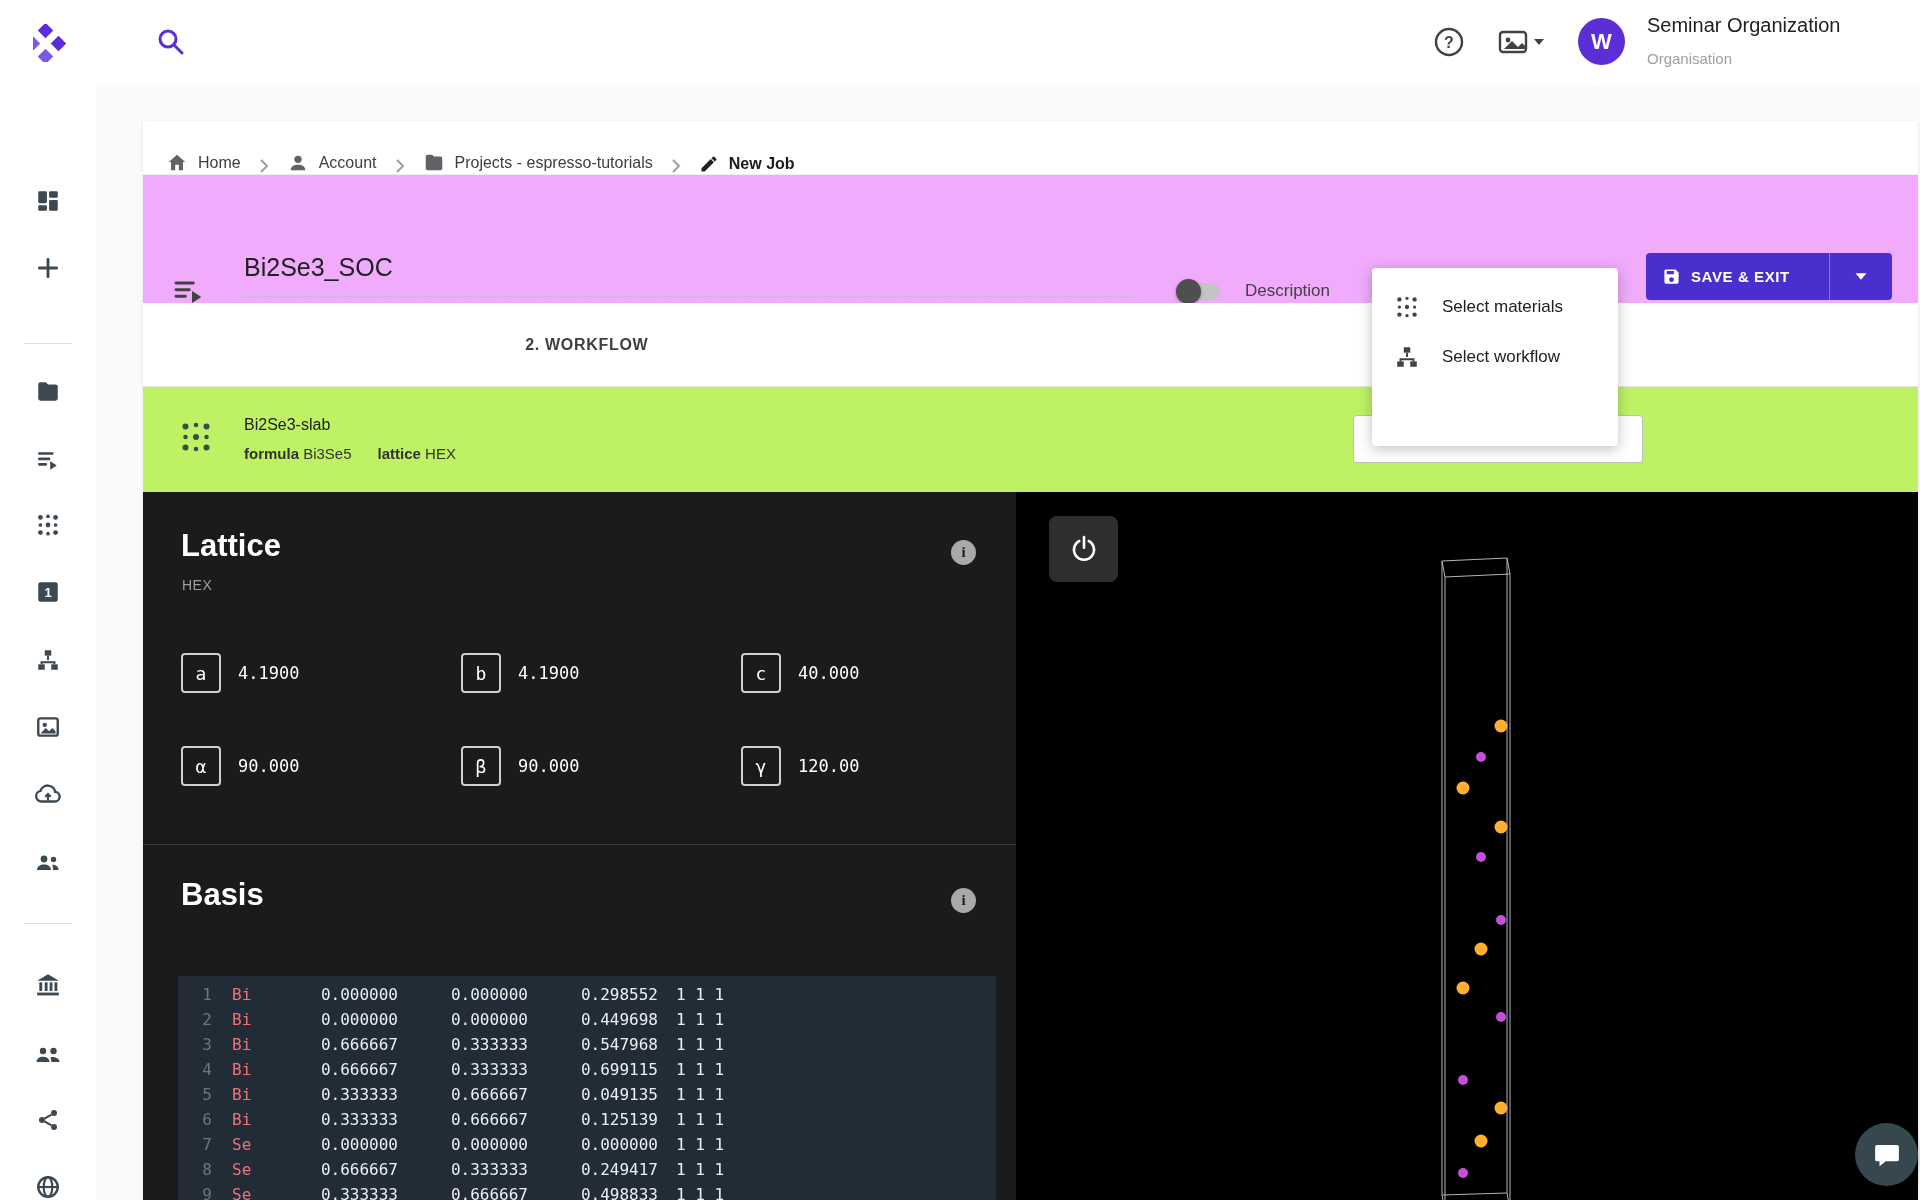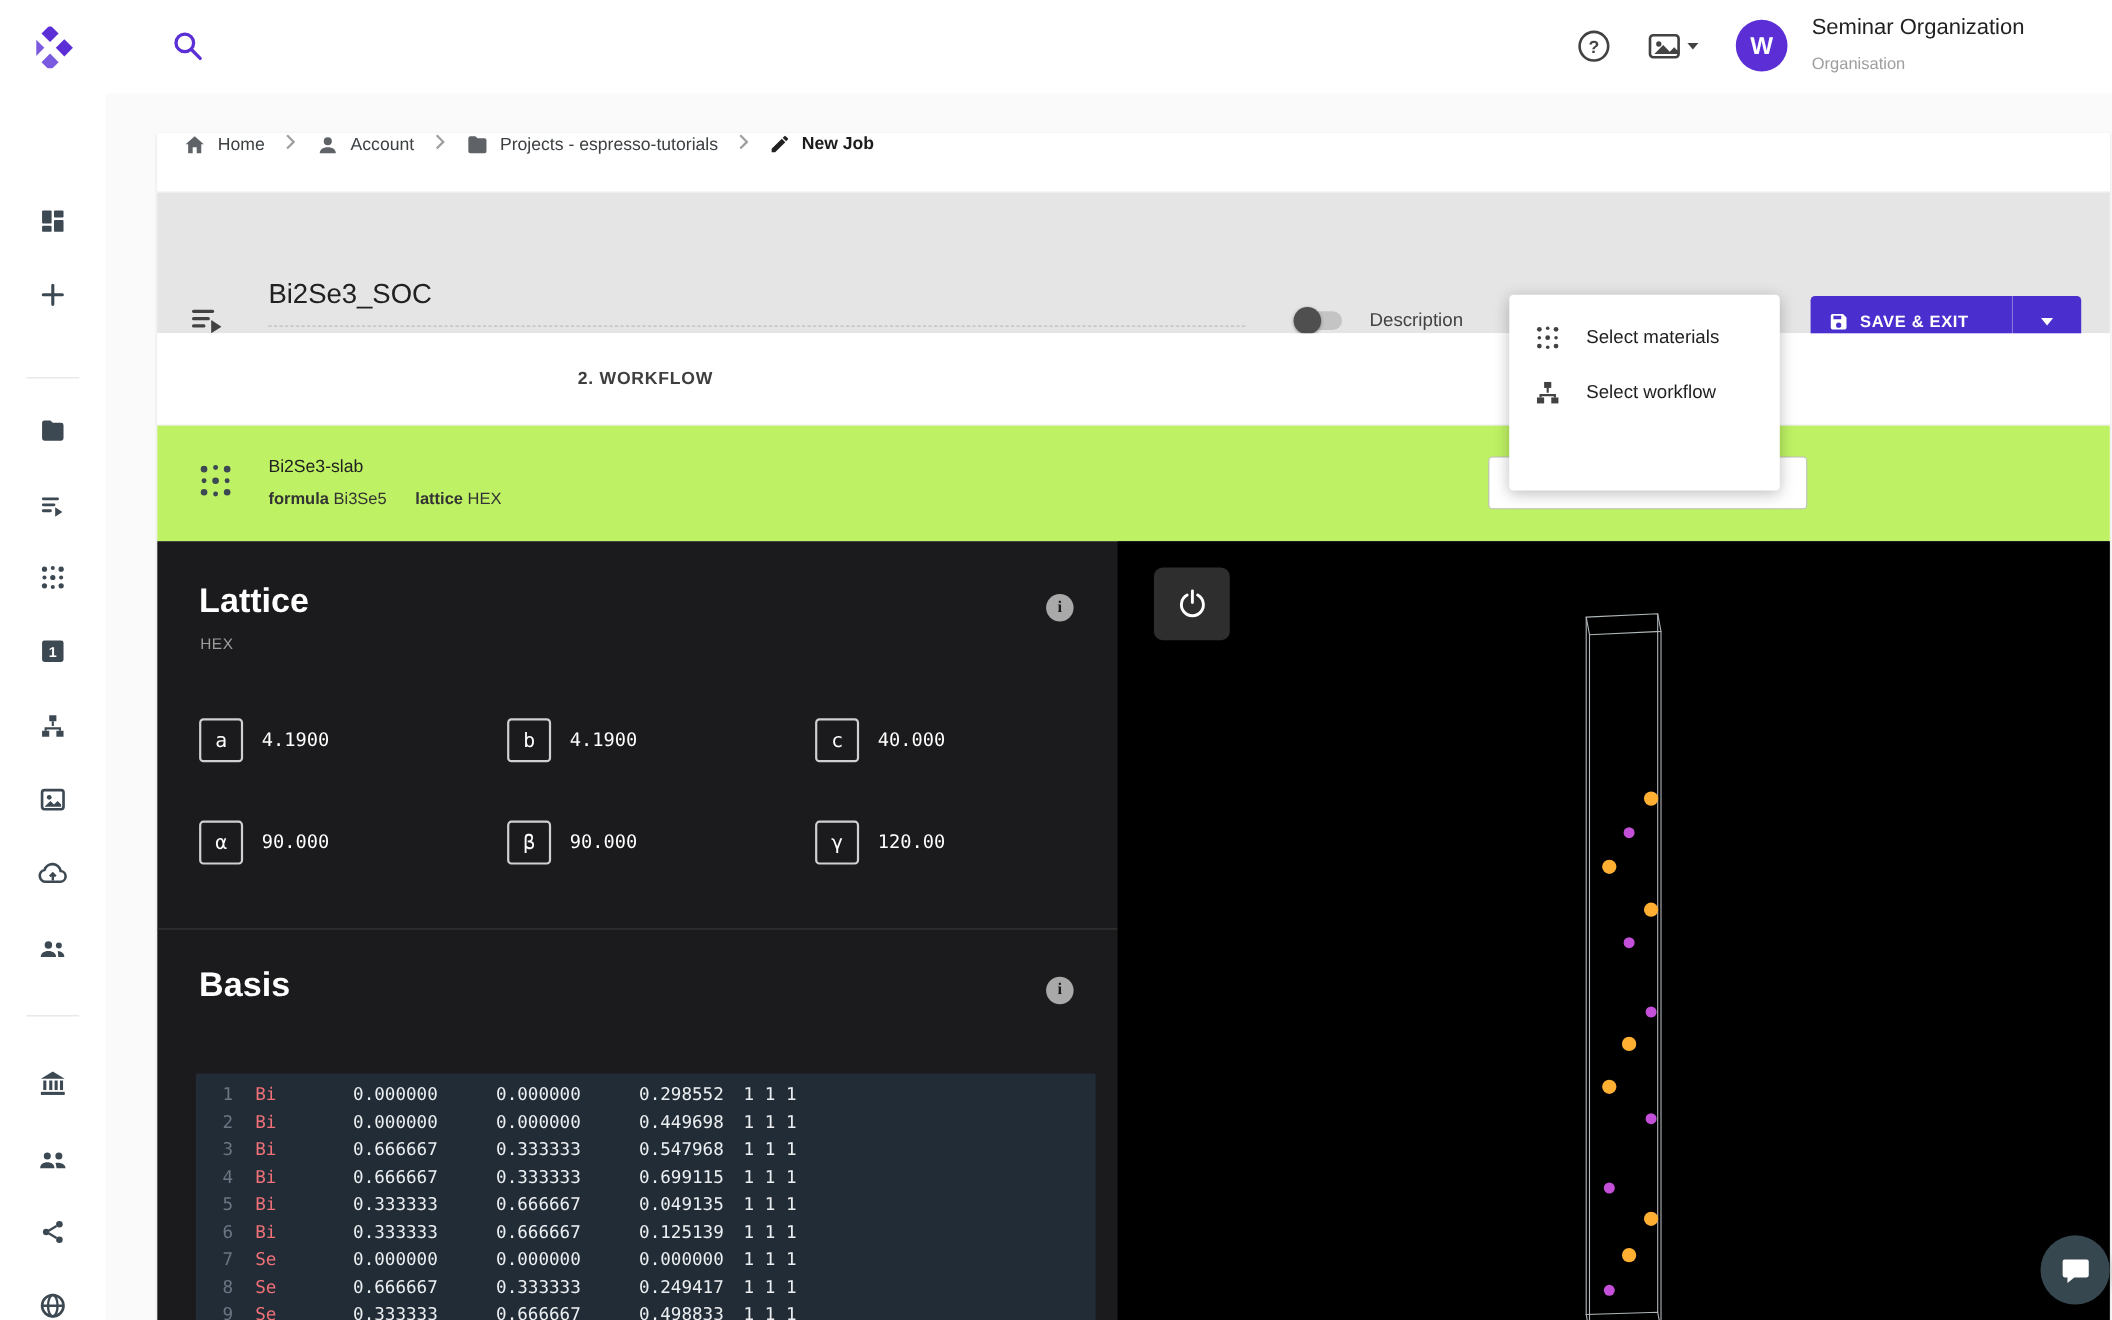--- a/index.html
+++ b/index.html
@@ -21,41 +21,41 @@
   
   #sidebar { position:absolute; left:0; top:85px; width:96px; height:1115px; background:#fff; z-index:30; overflow:hidden;}
   .sicon { position:absolute; left:0; width:96px; height:56px; display:flex; align-items:center; justify-content:center; cursor:pointer; }
   .sdivider { position:absolute; left:24px; width:48px; height:1px; background:#e0e0e0; }
 
   
   #card { position:absolute; left:143px; top:121px; width:1775px; height:1079px; background:#fff;
           box-shadow:0 1px 3px rgba(0,0,0,.10); }
 
   
-  #breadcrumb { position:absolute; left:0; top:0; width:1775px; height:54px; display:flex; align-items:flex-start;
+  #breadcrumb { position:absolute; left:0; top:0; width:1775px; height:54px; display:flex; align-items:flex-end;
                 padding-left:23px; border-bottom:1px solid #eee; background:#fff; }
   .bc-item { display:flex; align-items:center; gap:10px; cursor:pointer; }
   .bc-label { font-size:16px; color:#3c4043; }
   .bc-last .bc-label { color:#1b1b1b; font-weight:bold; }
   .bc-sep { margin:0 18px; display:flex; align-items:center; }
 
   
-  #job-header { position:absolute; left:0; top:54px; width:1775px; height:128px; background:#e5e5e5; }
+  #job-header { position:absolute; left:0; top:54px; width:1775px; height:128px; background:#f0abfc; }
   #job-menu-icon { position:absolute; left:29px; top:100px; cursor:pointer; }
   #job-titlewrap { position:absolute; left:101px; top:78px; width:888px; border-bottom:1px dashed #bdbdbd; padding-bottom:14px; }
   #job-title { font-size:25px; color:#212121; }
   #job-project { position:absolute; left:101px; top:130px; font-size:15px; color:#424242; }
   #job-project b { font-weight:bold; }
   #desc-toggle { position:absolute; left:1035px; top:108px; width:42px; height:17px; border-radius:9px; background:#c4c4c4; cursor:pointer; }
   #desc-knob { position:absolute; left:-2px; top:-4px; width:25px; height:25px; border-radius:50%; background:#4f4f4f; box-shadow:0 1px 3px rgba(0,0,0,.4); }
   #desc-label { position:absolute; left:1102px; top:106px; font-size:17px; color:#424242; }
   #actions-select { position:absolute; left:1229px; top:94px; width:243px; height:47px; border:1px solid #c4c4c4; border-radius:4px;
                     background:#fff; display:flex; align-items:center; padding:0 12px 0 14px; cursor:pointer; }
   #actions-select span { font-size:16px; color:#757575; flex:1; }
-  #save-btn { position:absolute; left:1503px; top:94px; width:246px; height:47px; background:#4b2fce; border-radius:4px;
+  #save-btn { position:absolute; left:1503px; top:78px; width:246px; height:47px; background:#4b2fce; border-radius:4px;
               display:flex; align-items:center; color:#fff; cursor:pointer; }
   #save-main { display:flex; align-items:center; gap:10px; padding-left:16px; width:183px; }
   #save-label { font-size:15px; font-weight:bold; letter-spacing:.6px; }
   #save-divider { width:1px; height:47px; background:rgba(255,255,255,.35); }
   #save-caret { width:62px; display:flex; justify-content:center; cursor:pointer; }
 
   
   #actions-menu { position:absolute; left:1229px; top:147px; width:246px; height:178px; background:#fff; border-radius:4px;
                   box-shadow:0 3px 14px rgba(0,0,0,.25); z-index:25; padding-top:14px; }
   .menu-item { height:50px; display:flex; align-items:center; gap:22px; padding-left:22px; cursor:pointer; }

